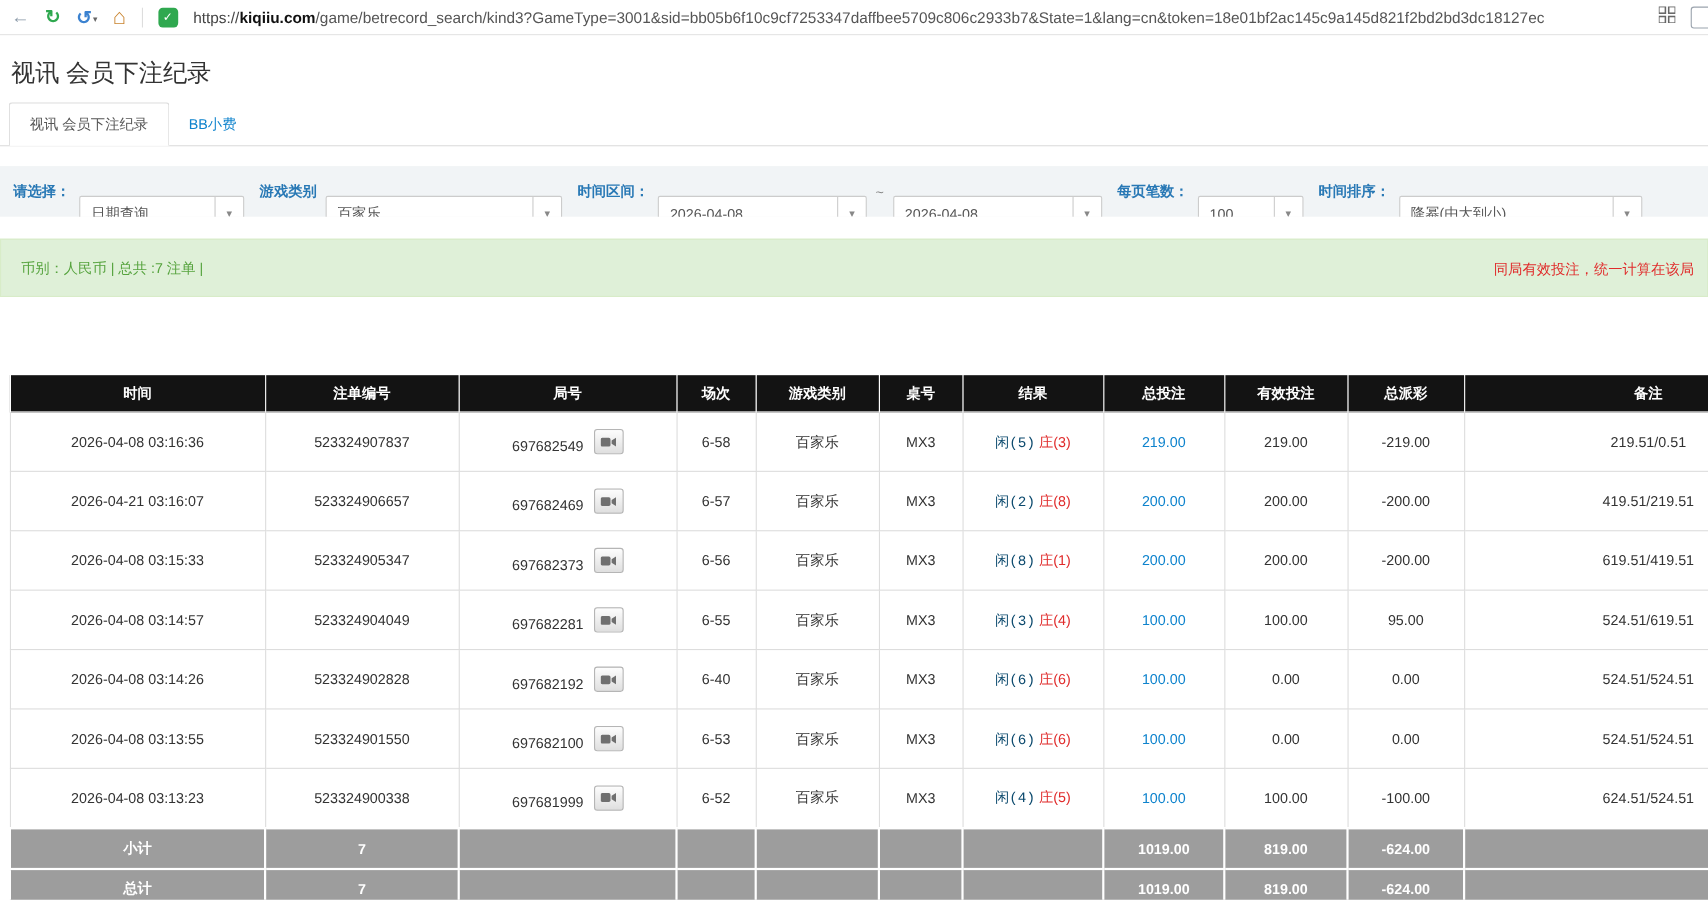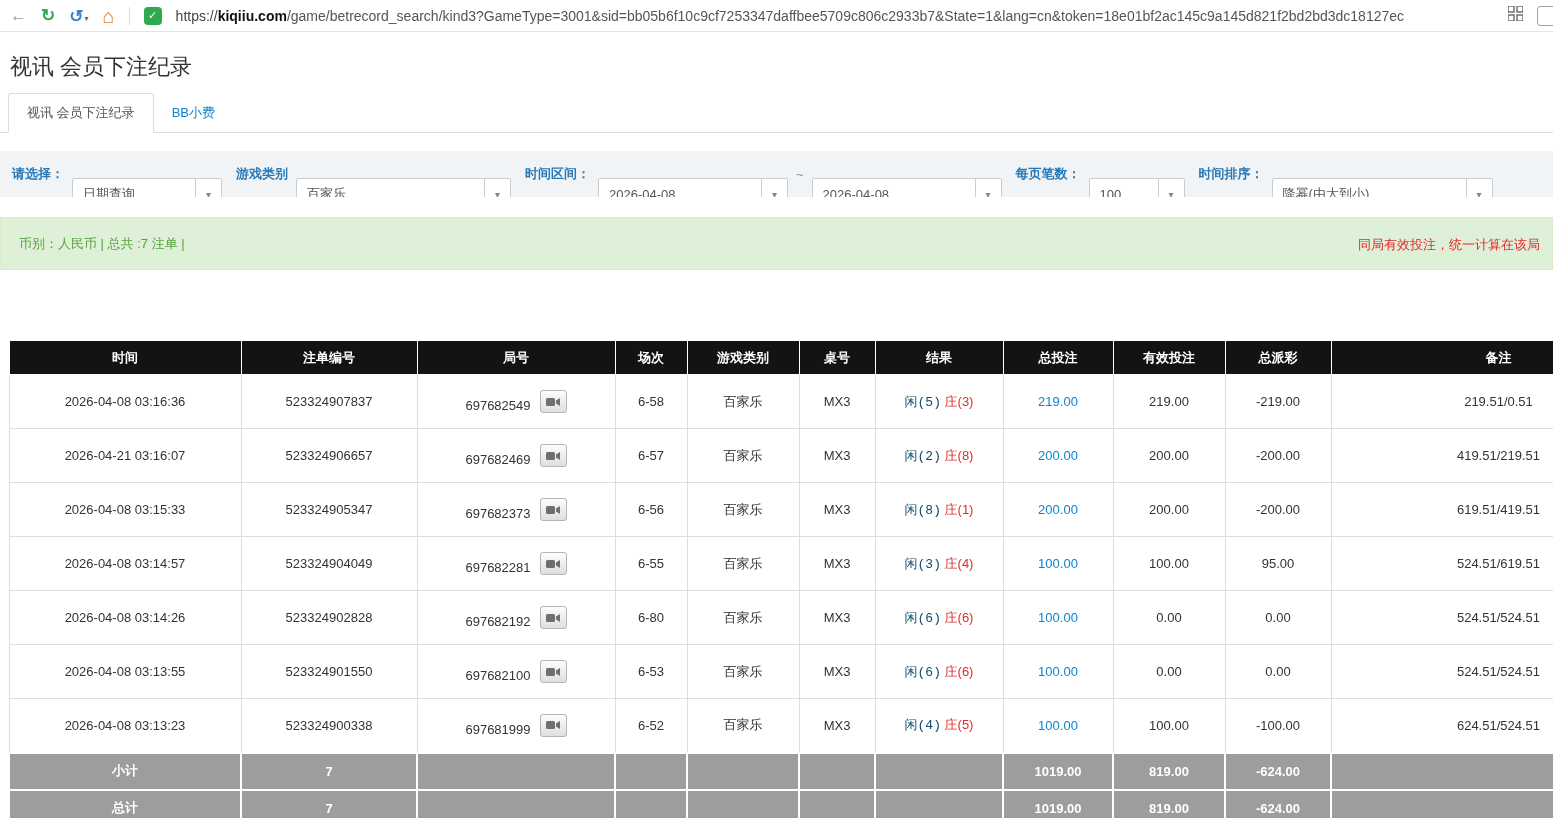--- a/index.html
+++ b/index.html
@@ -315,21 +315,21 @@
             <span class="round-wrap">
               <span>697682192</span>
               <span class="video-btn">
                 <svg width="15" height="12" viewBox="0 0 15 12">
                   <rect x="0" y="2" width="9" height="8" rx="1.5" fill="#6f6f6f"></rect>
                   <path d="M10 4.5 L14 2 V10 L10 7.5 Z" fill="#6f6f6f"></path>
                 </svg>
               </span>
             </span>
           </td>
-          <td>6-80</td>
+          <td>6-40</td>
           <td>百家乐</td>
           <td>MX3</td>
           <td><span class="blue">闲(6)</span> <span class="red">庄(6)</span></td>
           <td><span class="bet-link">100.00</span></td>
           <td>0.00</td>
           <td>0.00</td>
           <td>524.51/524.51</td>
         </tr>
         <tr>
           <td>2026-04-08 03:13:55</td>

